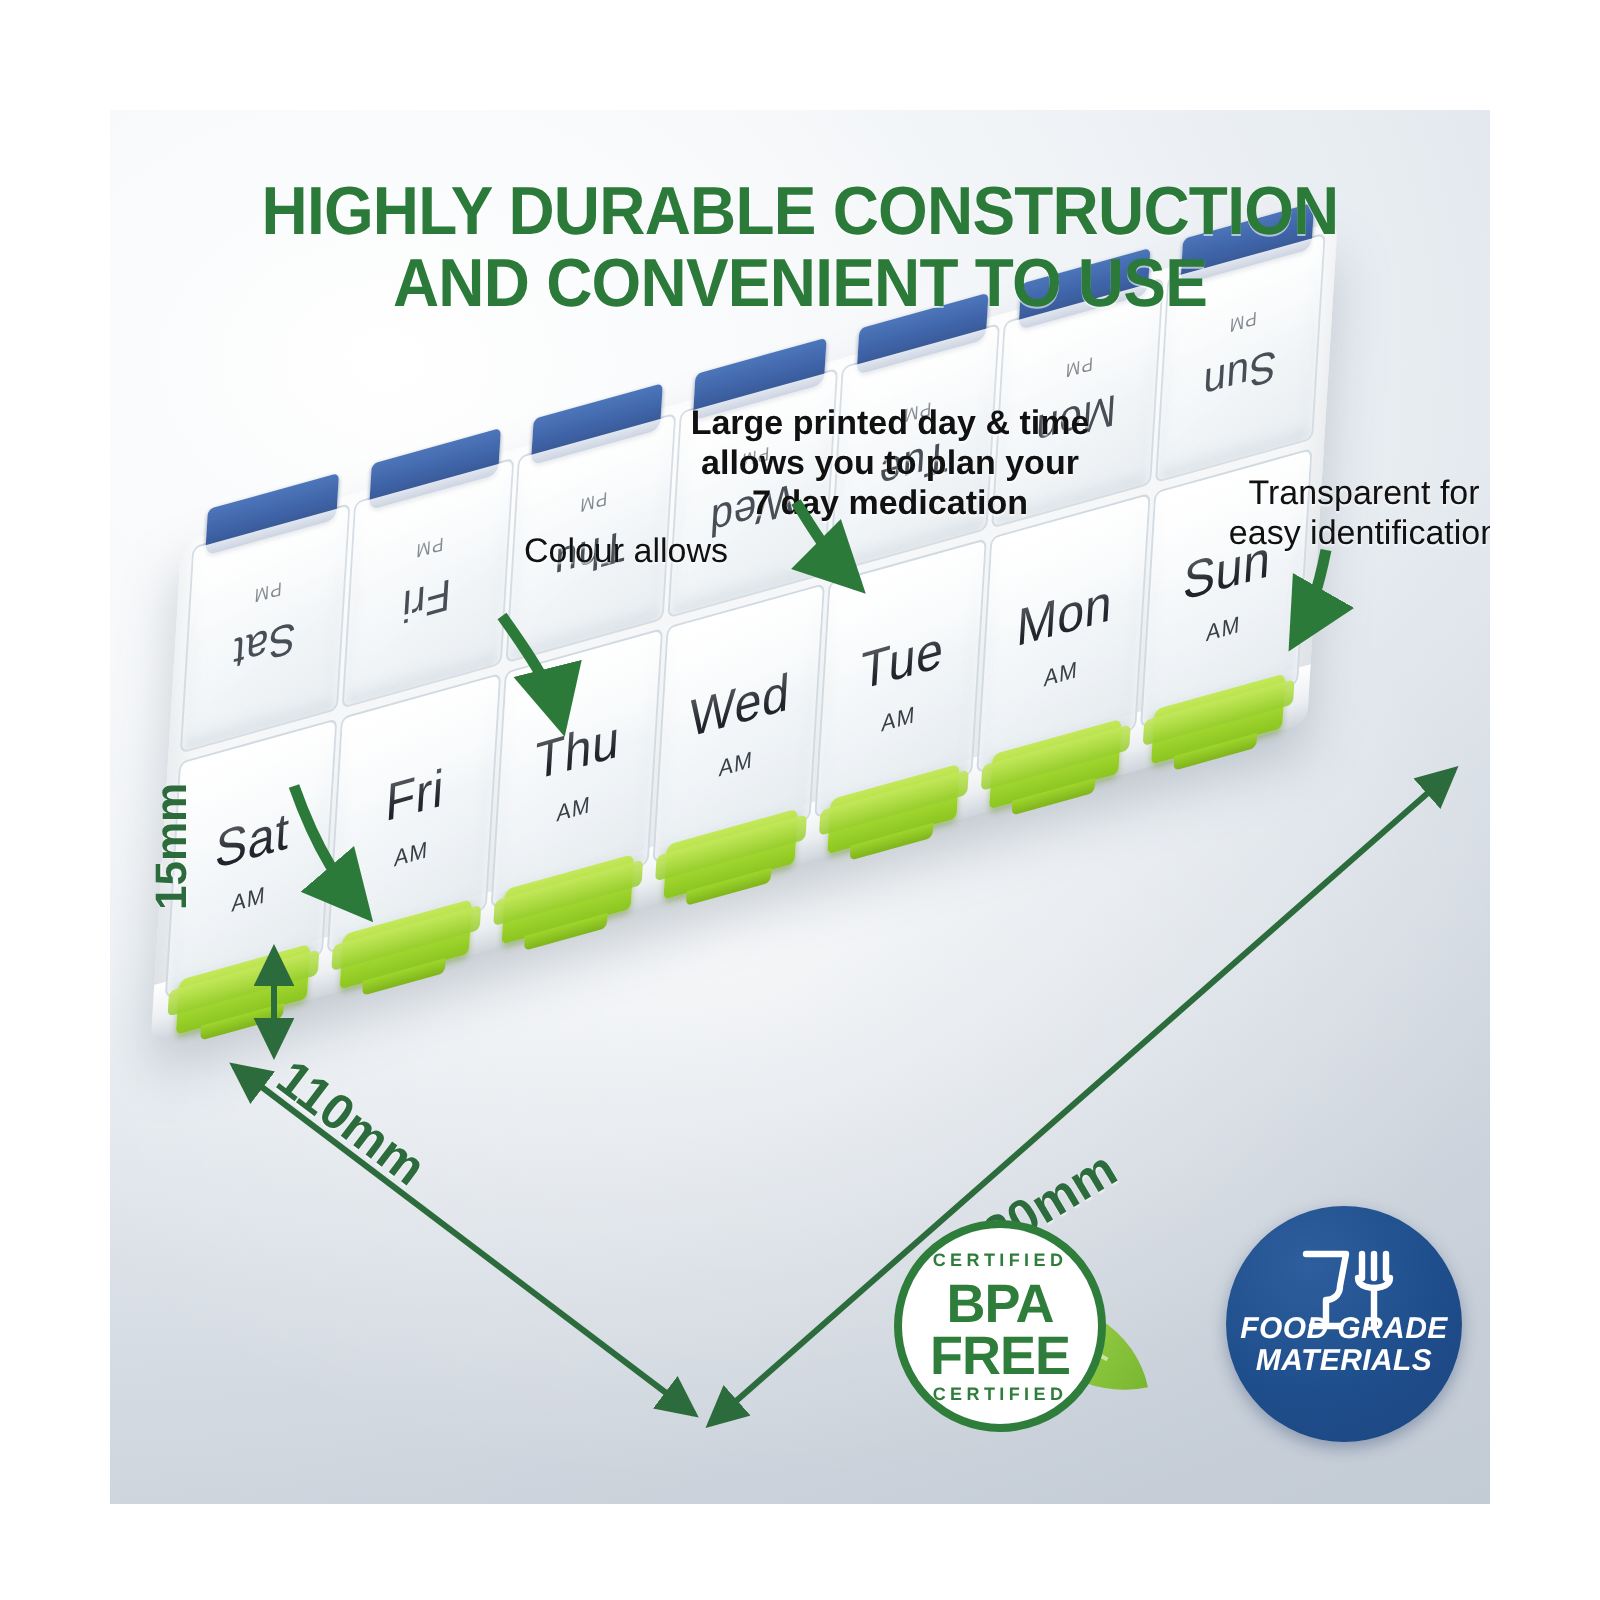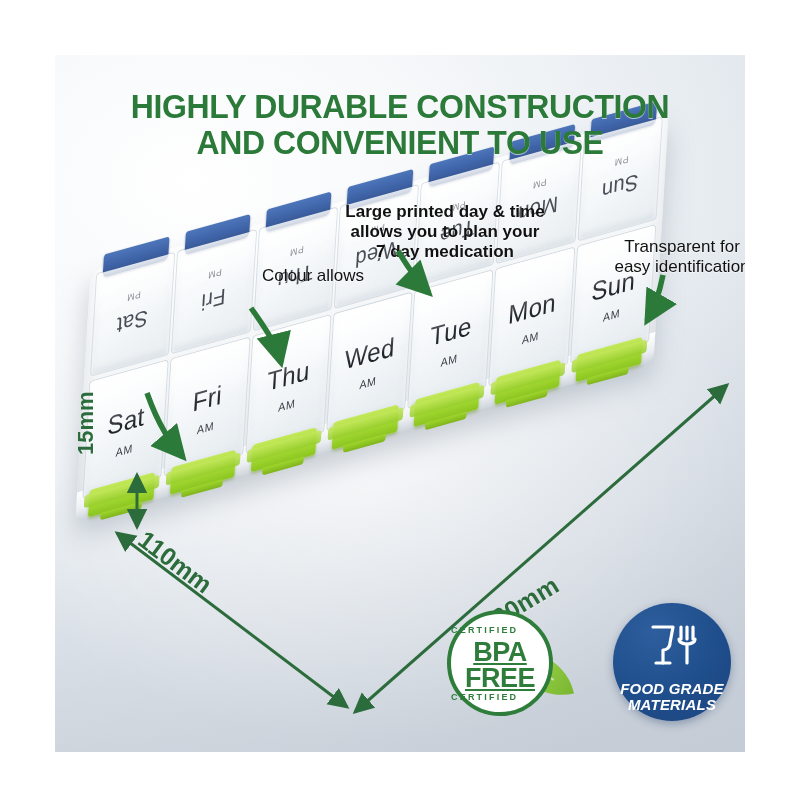--- a/index.html
+++ b/index.html
@@ -147,40 +147,40 @@
   .bpa-leaf:after{
     content:"";position:absolute;left:8px;top:8px;width:42px;height:2px;
     background:rgba(255,255,255,.55);transform:rotate(41deg);transform-origin:0 0;
   }
   .bpa-circle{
     position:absolute;left:0;top:0;width:106px;height:106px;border-radius:50%;
     background:#ffffff;border:4px solid #2e7d3a;box-sizing:border-box;
   }
   .bpa-text{
     position:absolute;left:0;right:0;top:26px;text-align:center;
-    color:#2e7d3a;font-weight:bold;font-size:27px;line-height:.96;letter-spacing:-.5px;text-decoration:underline;
+    color:#2e7d3a;font-weight:bold;font-size:27px;line-height:.96;letter-spacing:-.5px;
   }
   .bpa-text span{display:block;}
   .cert-top,.cert-bot{
-    position:absolute;left:0;right:0;color:#2e7d3a;
+    position:absolute;left:0;right:0;text-align:center;color:#2e7d3a;
     font-size:9px;font-weight:bold;letter-spacing:2.2px;
   }
   .cert-top{top:11px;}
   .cert-bot{bottom:10px;}
 
   .badge-food{
     position:absolute;left:558px;top:548px;width:118px;height:118px;z-index:11;
   }
   .food-circle{
     position:absolute;inset:0;border-radius:50%;
     background:radial-gradient(120% 120% at 35% 25%,#2f5e9e 0%,#1f4e8c 45%,#1b4179 100%);
     box-shadow:0 3px 8px rgba(30,55,100,.35);
   }
   .food-text{
-    position:absolute;left:0;right:0;bottom:8px;text-align:center;color:#fff;
+    position:absolute;left:0;right:0;bottom:32px;text-align:center;color:#fff;
     font-size:15px;font-weight:bold;font-style:italic;line-height:1.06;letter-spacing:.2px;
   }
   .food-text span{display:block;}
   .food-icon{position:absolute;left:34px;top:20px;width:50px;height:46px;}
 </style>
 </head>
 <body>
 
 <div id="stage">
   <div class="panel">

